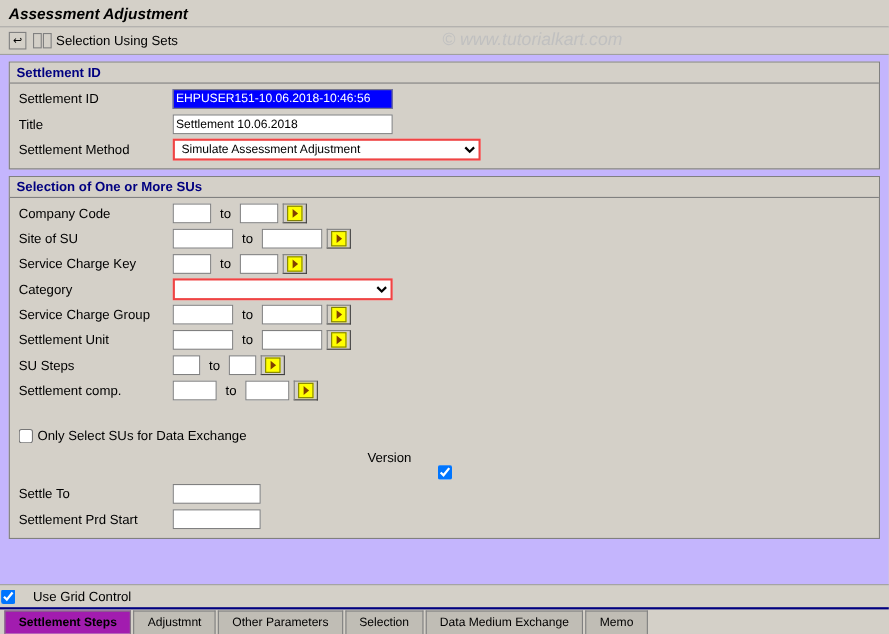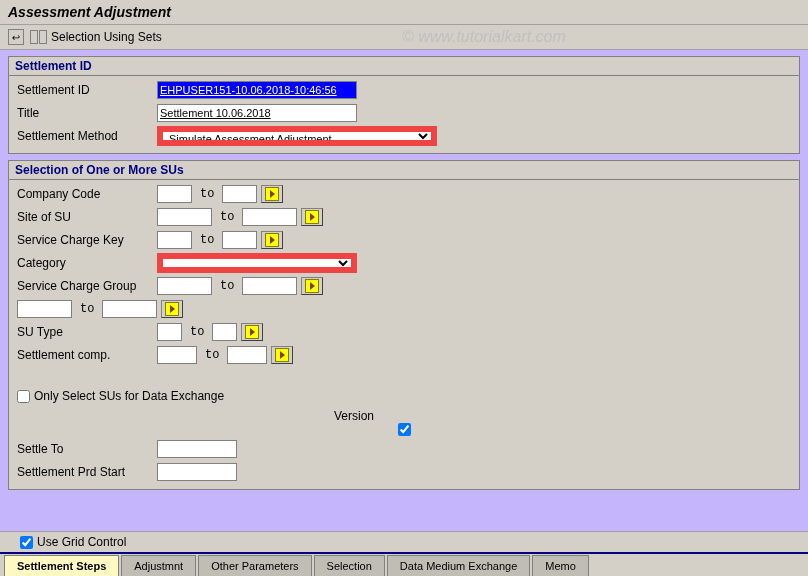--- a/index.html
+++ b/index.html
@@ -85,36 +85,34 @@
       gap: 4px;
     }
 
     input[type="text"] {
       border: 1px solid #808080;
       background: #fff;
       height: 18px;
       font-size: 11px;
       padding: 0 2px;
       outline: none;
-      text-decoration: underline;
     }
 
     select {
-      border: 6px solid #ef4444;
+      border: 2px solid #ef4444;
       background: #fff;
       height: 20px;
       font-size: 11px;
       padding: 0 2px;
       outline: none;
     }
 
     .to-label {
       font-size: 12px;
       margin: 0 4px;
-      font-family: Liberation Mono, monospace;
     }
 
     .nav-btn {
       width: 22px;
       height: 18px;
       background: #d4d0c8;
       border: 1px solid #808080;
       border-right-color: #404040;
       border-bottom-color: #404040;
       cursor: pointer;
@@ -157,24 +155,24 @@
 
     .bottom-bar {
       position: absolute;
       bottom: 0;
       left: 0;
       right: 0;
       background: #d4d0c8;
     }
 
     .use-grid-row {
-      padding: 3px 20px;
-      display: flex;
-      align-items: center;
-      gap: 4px;
+      padding: 3px 1px;
+      display: flex;
+      align-items: center;
+      gap: 16px;
       border-top: 1px solid #a0a0a0;
     }
 
     .tabs-row {
       display: flex;
       padding: 0 4px;
       border-top: 2px solid #000080;
       background: #d4d0c8;
     }
 
@@ -184,21 +182,21 @@
       border-bottom: none;
       background: #c0bdb5;
       cursor: pointer;
       font-size: 11px;
       margin-right: 2px;
       position: relative;
       top: 1px;
     }
 
     .tab.active {
-      background: #fef9c3;
+      background: #a21caf;
       border-bottom: 1px solid #d4d0c8;
       font-weight: bold;
     }
 
     .selection-using-sets-btn {
       display: flex;
       align-items: center;
       gap: 4px;
       cursor: pointer;
       font-size: 12px;
@@ -317,34 +315,35 @@
           <input type="text" style="width: 55px;">
           <div class="nav-btn">
             <div class="nav-btn-arrow">
                 <div class="arrow-right"></div>
               </div>
           </div>
         </div>
       </div>
 
       <div class="field-row">
-        <div class="field-value">
-          <input type="text" style="width: 55px;">
-          <span class="to-label">to</span>
-          <input type="text" style="width: 55px;">
-          <div class="nav-btn">
-            <div class="nav-btn-arrow">
-                <div class="arrow-right"></div>
-              </div>
-          </div>
-        </div>
-      </div>
-
-      <div class="field-row">
-        <div class="field-label">SU Type</div>
+        <div class="field-label">Settlement Unit</div>
+        <div class="field-value">
+          <input type="text" style="width: 55px;">
+          <span class="to-label">to</span>
+          <input type="text" style="width: 55px;">
+          <div class="nav-btn">
+            <div class="nav-btn-arrow">
+                <div class="arrow-right"></div>
+              </div>
+          </div>
+        </div>
+      </div>
+
+      <div class="field-row">
+        <div class="field-label">SU Steps</div>
         <div class="field-value">
           <input type="text" style="width: 25px;">
           <span class="to-label">to</span>
           <input type="text" style="width: 25px;">
           <div class="nav-btn">
             <div class="nav-btn-arrow">
                 <div class="arrow-right"></div>
               </div>
           </div>
         </div>

